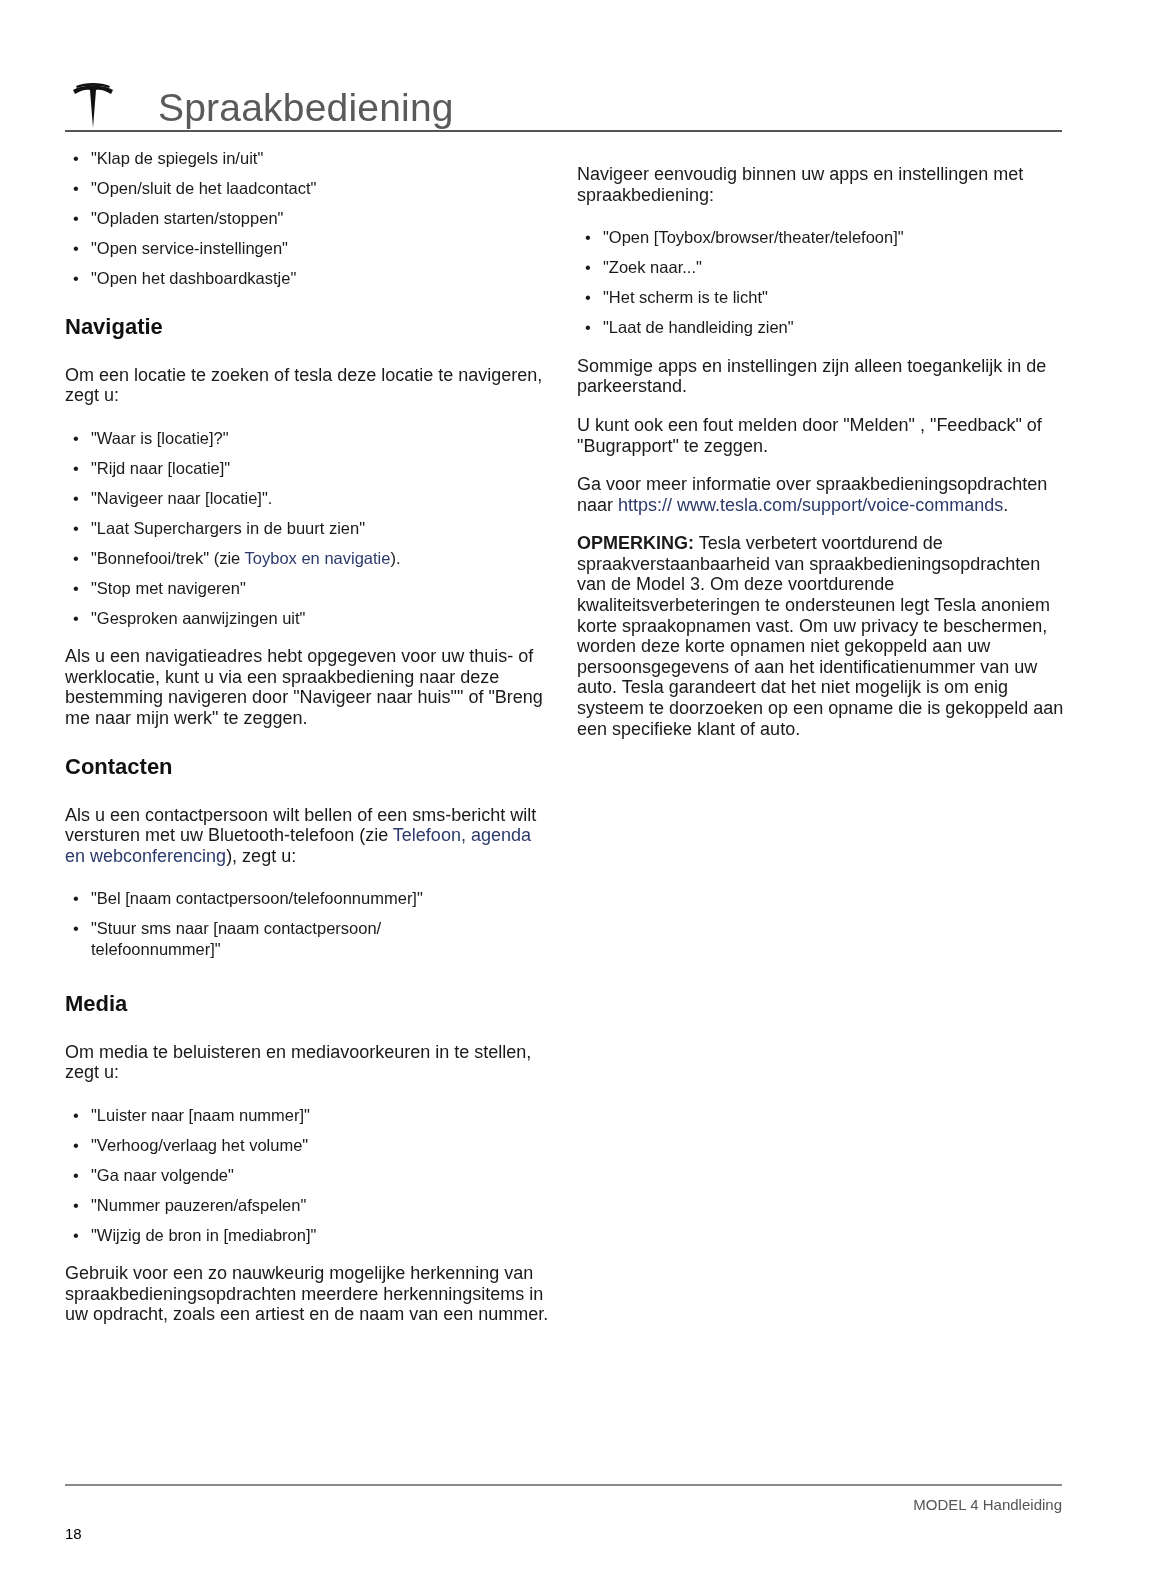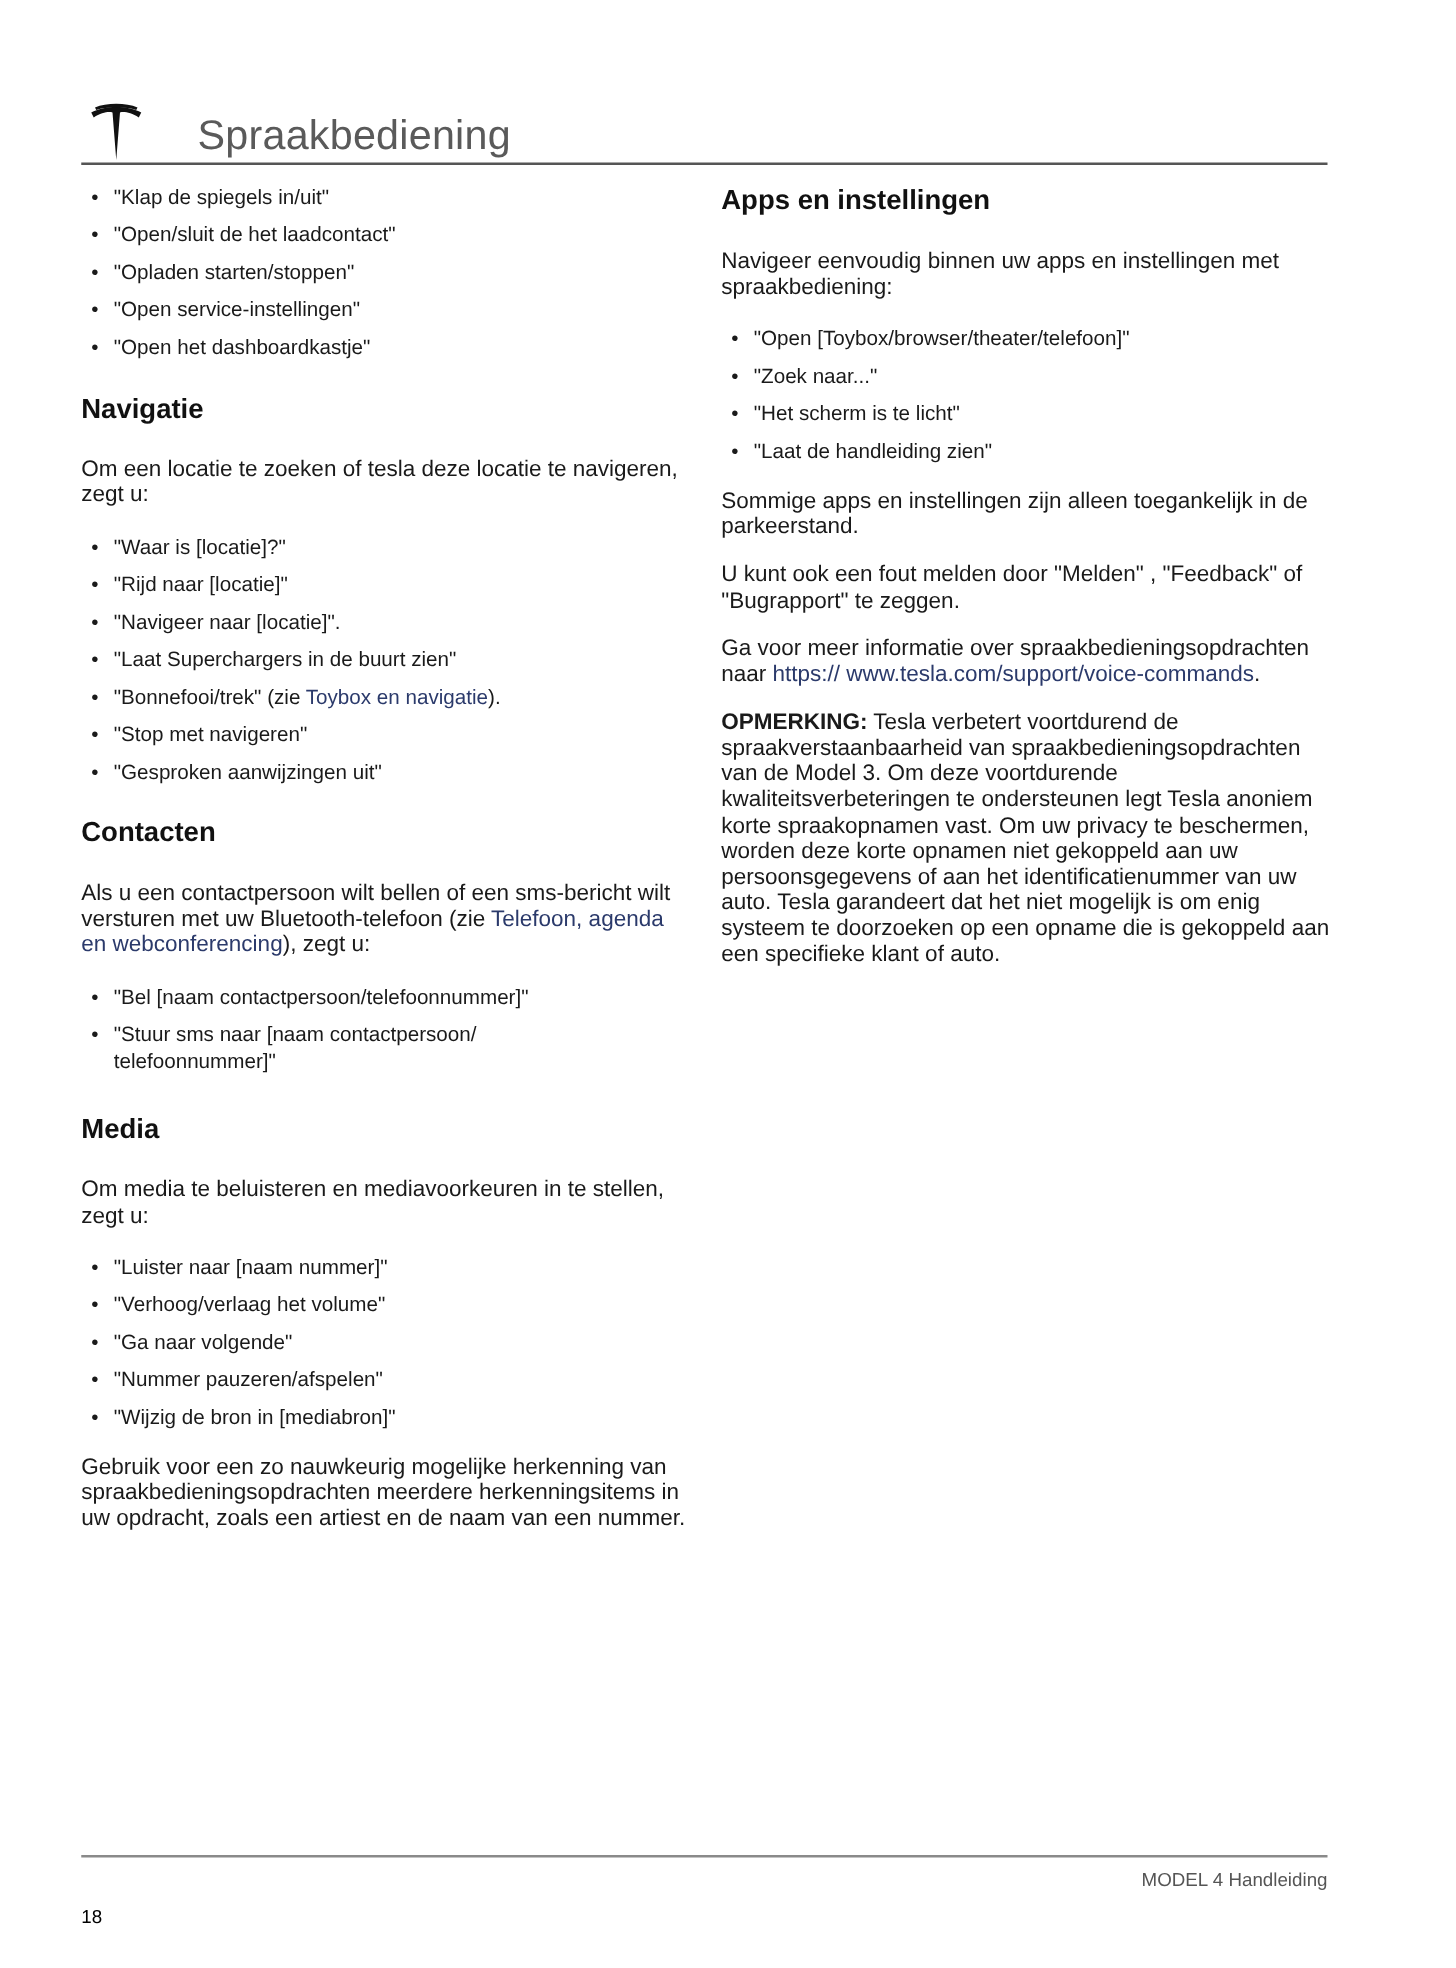--- a/index.html
+++ b/index.html
@@ -3,21 +3,21 @@
   <meta charset="utf-8">
   <style>
     html, body { margin: 0; padding: 0; background: #ffffff; }
     body {
       width: 1165px; height: 1574px; position: relative; overflow: hidden;
       font-family: "Liberation Sans", sans-serif; color: #1a1a1a;
     }
     .header { position: absolute; left: 65px; top: 78px; width: 997px; height: 54px; }
     .logo { position: absolute; left: 6px; top: 4px; width: 44px; height: 48px; }
     .page-title {
-      position: absolute; left: 93px; top: 10px; font-size: 33px; color: #5a5a5a;
+      position: absolute; left: 93px; top: 10px; font-size: 39px; color: #5a5a5a;
       font-weight: normal; letter-spacing: 0.2px; line-height: 40px;
     }
     .header-rule { position: absolute; left: 65px; top: 130px; width: 997px; height: 2px; background: #555; }
     .col { position: absolute; top: 140px; }
     .col-left { left: 65px; width: 490px; }
     .col-right { left: 577px; width: 490px; }
     h2 {
       font-size: 22px; font-weight: bold; margin: 0; color: #111; line-height: 28px;
     }
     p { font-size: 18px; line-height: 20.6px; margin: 0; color: #1a1a1a; }
@@ -58,20 +58,21 @@
   <p style="margin-top:24px;">Om een locatie te zoeken of tesla deze locatie te navigeren, zegt u:</p>
   <ul style="margin-top:22px;">
     <li><span class="bullet">•</span><span>"Waar is [locatie]?"</span></li>
     <li><span class="bullet">•</span><span>"Rijd naar [locatie]"</span></li>
     <li><span class="bullet">•</span><span>"Navigeer naar [locatie]".</span></li>
     <li><span class="bullet">•</span><span>"Laat Superchargers in de buurt zien"</span></li>
     <li><span class="bullet">•</span><span>"Bonnefooi/trek" (zie </span><a class="link">Toybox en navigatie</a><span>).</span></li>
     <li><span class="bullet">•</span><span>"Stop met navigeren"</span></li>
     <li><span class="bullet">•</span><span>"Gesproken aanwijzingen uit"</span></li>
   </ul>
+  <p style="margin-top:18px;">Als u een navigatieadres hebt opgegeven voor uw thuis- of werklocatie, kunt u via een spraakbediening naar deze bestemming navigeren door "Navigeer naar huis"" of "Breng me naar mijn werk" te zeggen.</p>
 
   <h2 style="margin-top:24px;">Contacten</h2>
   <p style="margin-top:24px;"><span>Als u een contactpersoon wilt bellen of een sms-bericht wilt versturen met uw Bluetooth-telefoon (zie </span><a class="link">Telefoon, agenda en webconferencing</a><span>), zegt u:</span></p>
   <ul style="margin-top:22px;">
     <li><span class="bullet">•</span><span>"Bel [naam contactpersoon/telefoonnummer]"</span></li>
     <li><span class="bullet">•</span><span style="display:inline-block;width:360px;">"Stuur sms naar [naam contactpersoon/ telefoonnummer]"</span></li>
   </ul>
 
   <h2 style="margin-top:30px;">Media</h2>
   <p style="margin-top:24px;">Om media te beluisteren en mediavoorkeuren in te stellen, zegt u:</p>
@@ -79,21 +80,20 @@
     <li><span class="bullet">•</span><span>"Luister naar [naam nummer]"</span></li>
     <li><span class="bullet">•</span><span>"Verhoog/verlaag het volume"</span></li>
     <li><span class="bullet">•</span><span>"Ga naar volgende"</span></li>
     <li><span class="bullet">•</span><span>"Nummer pauzeren/afspelen"</span></li>
     <li><span class="bullet">•</span><span>"Wijzig de bron in [mediabron]"</span></li>
   </ul>
   <p style="margin-top:18px;">Gebruik voor een zo nauwkeurig mogelijke herkenning van spraakbedieningsopdrachten meerdere herkenningsitems in uw opdracht, zoals een artiest en de naam van een nummer.</p>
 </div>
 
 <div class="col col-right">
-  <h2 style="margin-top:6px;">Apps en instellingen</h2>
   <p style="margin-top:24px;">Navigeer eenvoudig binnen uw apps en instellingen met spraakbediening:</p>
   <ul style="margin-top:22px;">
     <li><span class="bullet">•</span><span>"Open [Toybox/browser/theater/telefoon]"</span></li>
     <li><span class="bullet">•</span><span>"Zoek naar..."</span></li>
     <li><span class="bullet">•</span><span>"Het scherm is te licht"</span></li>
     <li><span class="bullet">•</span><span>"Laat de handleiding zien"</span></li>
   </ul>
   <p style="margin-top:18px;">Sommige apps en instellingen zijn alleen toegankelijk in de parkeerstand.</p>
   <p style="margin-top:18px;">U kunt ook een fout melden door "Melden" , "Feedback" of "Bugrapport" te zeggen.</p>
   <p style="margin-top:18px;"><span>Ga voor meer informatie over spraakbedieningsopdrachten naar </span><a class="link">https:// www.tesla.com/support/voice-commands</a><span>.</span></p>

